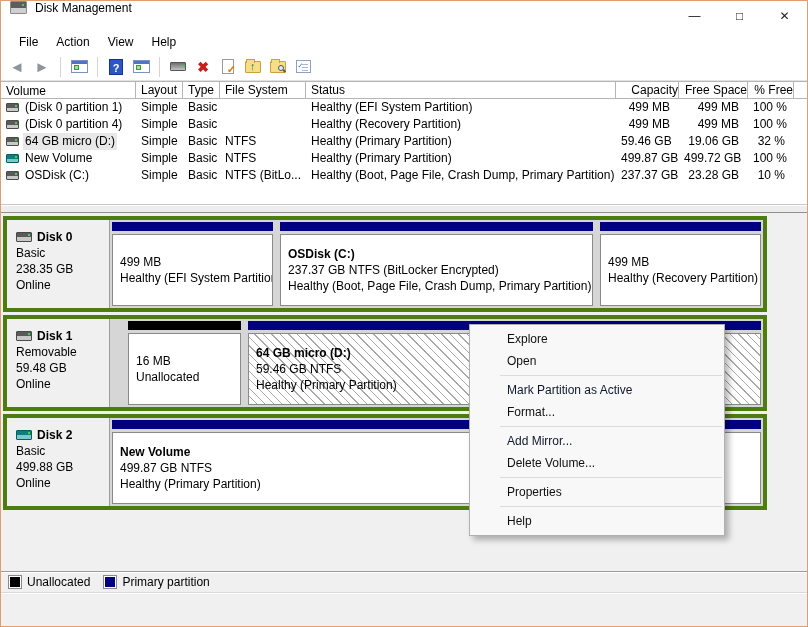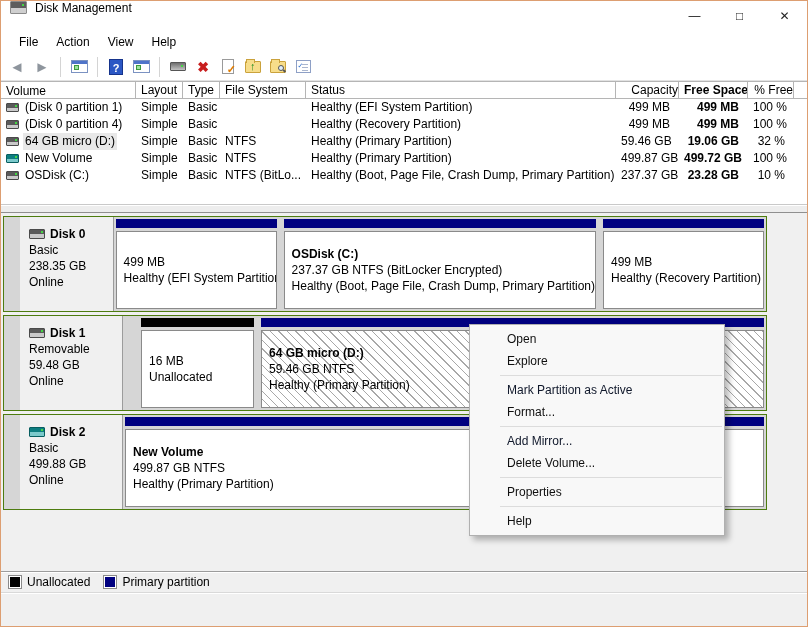--- a/index.html
+++ b/index.html
@@ -46,34 +46,34 @@
 
   
   .vtable { position:absolute; top:80px; left:0; right:0; height:123px; background:#fff; }
   .vhead { display:flex; height:18px; border-top:1px solid #b5b5b5; border-bottom:1px solid #b5b5b5; background:#fff; }
   .vhead .hc { border-right:1px solid #b5b5b5; padding:1px 0 0 5px; font-size:12px; box-shadow:inset 1px 1px 0 #fff; white-space:nowrap; overflow:hidden; }
   .vrow { display:flex; height:17px; line-height:17px; white-space:nowrap; }
   .vrow .c { overflow:hidden; padding-left:5px; }
   .c-vol { width:135px; display:flex; align-items:center; gap:4px; padding-left:4px; }
   .c-layout { width:47px; } .c-type { width:37px; } .c-fs { width:86px; } .c-status { width:310px; }
   .c-cap { width:63px; text-align:right; padding-right:9px; }
-  .c-free { width:69px; text-align:right; padding-right:9px;font-weight:bold; }
+  .c-free { width:69px; text-align:right; padding-right:9px; }
   .c-pct { width:46px; text-align:right; padding-right:9px; }
   .vol-label { padding:0 2px; }
   .vrow.selected .vol-label { background:#e8e8e8; }
   .vol-ic { flex:0 0 auto; width:13px; height:9px; border:1px solid #4a4a4a; border-radius:1px; background:linear-gradient(#5a5a5a 0 4px,#c9c9c9 4px); position:relative; }
   .vol-ic::after { content:""; position:absolute; right:1px; top:1px; width:2px; height:2px; background:#43d643; }
   .vol-ic.teal { background:linear-gradient(#0d7d80 0 4px,#7bc9cb 4px); border-color:#075e60; }
 
   
   .splitter { position:absolute; top:203px; left:0; right:0; height:9px; background:#ededed; border-top:1px solid #c9c9c9; border-bottom:1px solid #8f8f8f; box-shadow:inset 0 1px 0 #fff; }
 
   
   .graph { position:absolute; top:212px; left:0; right:0; height:358px; background:#f0f0f0; }
-  .disk-row { position:absolute; left:2px; width:764px; height:96px; border:1px solid #4d7c0f; display:flex; background:#d6d6d6;padding-left:16px; }
+  .disk-row { position:absolute; left:2px; width:764px; height:96px; border:4px solid #4d7c0f; display:flex; background:#d6d6d6; }
   .disk-head { width:103px; background:#f0f0f0; border-right:1px solid #9c9c9c; padding:9px 4px 0 9px; line-height:16px; }
   .disk-title { display:flex; align-items:center; gap:5px; font-weight:bold; }
   .disk-ic { width:16px; height:10px; border:1px solid #4a4a4a; border-radius:1px; background:linear-gradient(#5a5a5a 0 4px,#c9c9c9 4px); position:relative; }
   .disk-ic::after { content:""; position:absolute; right:1px; top:1px; width:2px; height:2px; background:#43d643; }
   .disk-ic.teal { background:linear-gradient(#0d7d80 0 4px,#7bc9cb 4px); border-color:#075e60; }
   .parts { flex:1; display:flex; gap:3px; background:#d6d6d6; }
   .part { display:flex; flex-direction:column; padding:2px; }
   .pbar { height:9px; flex:0 0 auto; }
   .pbar.primary { background:#000080; }
   .pbar.unalloc { background:#000; }
@@ -351,22 +351,22 @@
     </span>
     <span class="leg-item">
       <span class="swatch primary"></span>
       <span>Primary partition</span>
     </span>
   </div>
 
   <div class="statusbar"></div>
 
   <div class="ctx-menu">
+    <div class="ctx-item">Explore</div>
     <div class="ctx-item">Open</div>
-    <div class="ctx-item">Explore</div>
     <div class="ctx-sep"></div>
     <div class="ctx-item disabled">Mark Partition as Active</div>
     <div class="ctx-item">Format...</div>
     <div class="ctx-sep"></div>
     <div class="ctx-item disabled">Add Mirror...</div>
     <div class="ctx-item">Delete Volume...</div>
     <div class="ctx-sep"></div>
     <div class="ctx-item">Properties</div>
     <div class="ctx-sep"></div>
     <div class="ctx-item">Help</div>

